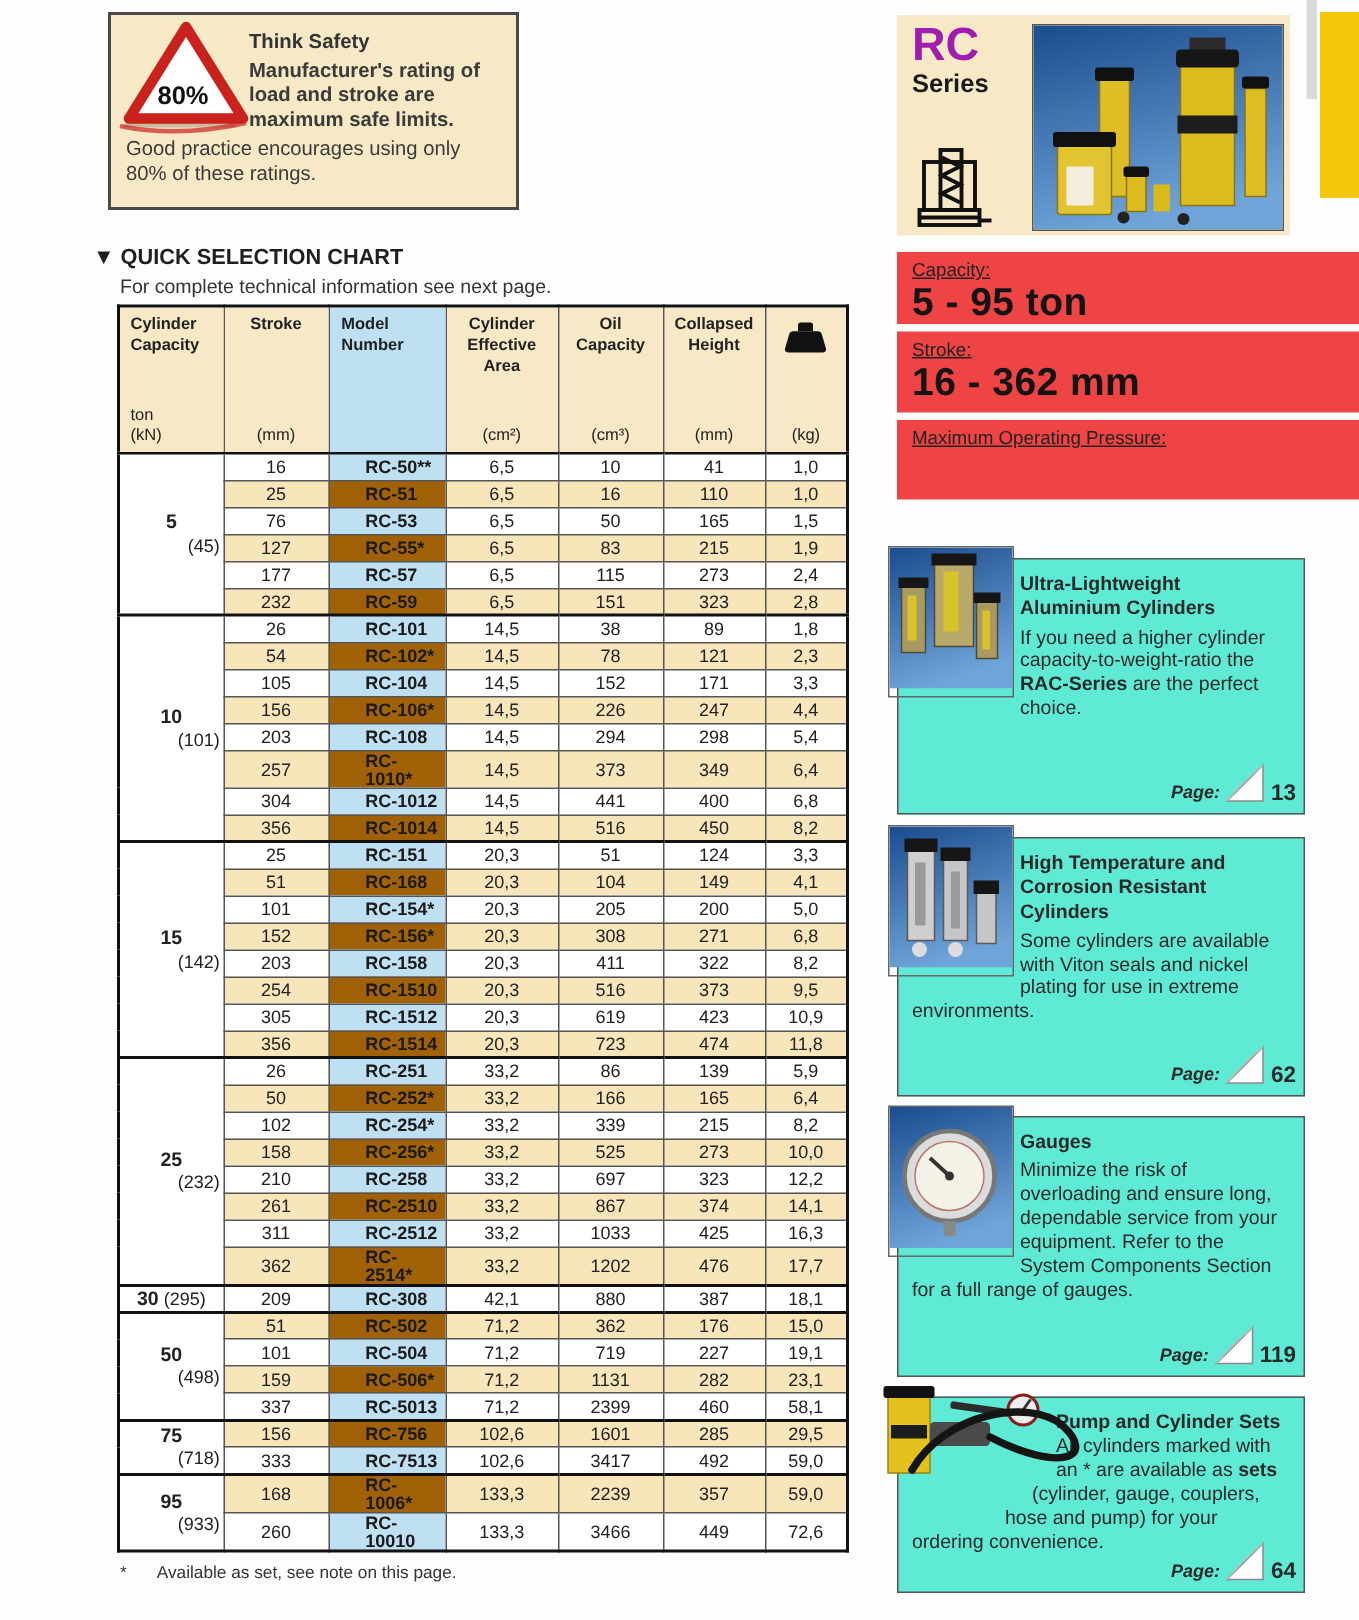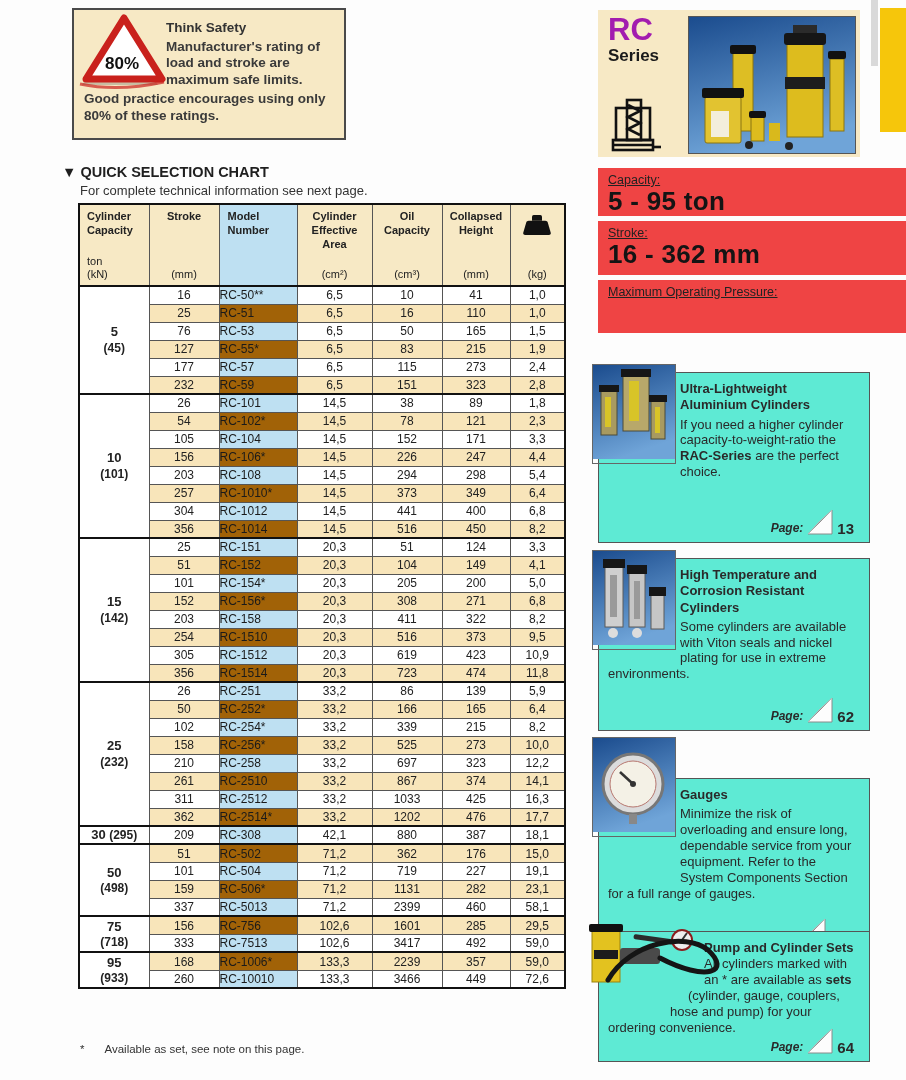--- a/index.html
+++ b/index.html
@@ -5,75 +5,75 @@
   html,body{margin:0;padding:0;background:#fff;}
   .page{position:relative;width:906px;height:1080px;background:#fdfdfd;overflow:hidden;
         font-family:"Liberation Sans",sans-serif;color:#222;}
 
   
   .safety{position:absolute;left:72px;top:8px;width:274px;height:132px;background:#F7E9C5;
           border:2px solid #4a4a4a;box-sizing:border-box;}
   .safety .tri{position:absolute;left:4px;top:2px;}
   .s-title{margin:10px 6px 0 92px;font-weight:700;font-size:13.5px;color:#333;}
   .s-line1{margin:4px 4px 0 92px;font-weight:700;font-size:13.5px;line-height:1.22;color:#3a3a3a;width:168px;}
-  .s-line2{margin:3px 8px 0 10px;font-weight:700;font-size:13.5px;line-height:1.22;color:#3a3a3a;}
+  .s-line2{margin:3px 8px 0 10px;font-weight:400;font-size:13.5px;line-height:1.22;color:#3a3a3a;}
 
   
   .rcbox{position:absolute;left:598px;top:10px;width:262px;height:147px;background:#F7E9C5;}
   .rc-big{position:absolute;left:10px;top:4px;font-size:31px;font-weight:700;color:#a21caf;line-height:1;}
   .rc-sub{position:absolute;left:10px;top:36px;font-size:17px;font-weight:700;color:#1a1a1a;}
   .rc-icon{position:absolute;left:10px;top:88px;}
   .mainphoto{position:absolute;left:688px;top:16px;width:166px;height:136px;border:1px solid #555;}
   .graystrip{position:absolute;left:871px;top:0;width:7px;height:66px;background:#d9d9d9;}
   .yellowtab{position:absolute;left:880px;top:8px;width:26px;height:124px;background:#F6C60B;}
 
   
   .qsc-head{position:absolute;left:62px;top:164px;font-size:14.5px;font-weight:700;color:#1f1f1f;}
   .qsc-sub{position:absolute;left:80px;top:183px;font-size:13px;color:#333;}
   table.qsc{position:absolute;left:78px;top:203px;width:486px;border-collapse:collapse;
             table-layout:fixed;border:2px solid #111;background:#fff;}
   .qsc th,.qsc td{border:1px solid #555;box-sizing:border-box;}
   .qsc thead th{background:#F7E9C5;font-size:11px;font-weight:700;color:#222;vertical-align:top;
-                padding:5px 2px 3px;height:82px;position:relative;border-bottom:2px solid #111;text-align:center;}
+                padding:5px 2px 3px;height:98px;position:relative;border-bottom:2px solid #111;text-align:center;}
   .qsc thead th .u{position:absolute;bottom:3px;left:0;right:0;font-weight:400;font-size:11px;
                    white-space:pre-line;line-height:1.25;text-align:center;}
   .qsc thead th.cap-col{text-align:left;padding-left:7px;}
   .qsc thead th.cap-col .u{left:7px;text-align:left;}
   .qsc thead th.model-col{background:#BEE0F2;text-align:left;padding-left:8px;}
   .qsc thead th .hl{white-space:pre-line;line-height:1.25;}
   .qsc td{height:18px;font-size:12px;line-height:1;text-align:center;color:#222;padding:0 2px;background:#fff;}
-  .qsc td.model-cell{background:#BEE0F2;text-align:left;padding-left:0;font-weight:400;color:#1a1a1a;margin-left:36px;}
+  .qsc td.model-cell{background:#BEE0F2;text-align:left;padding-left:24px;font-weight:700;color:#1a1a1a;margin-left:36px;}
   .qsc tr.alt td{background:#F8E5BA;}
   .qsc tr.alt td.model-cell{background:#a16207;}
   .qsc td.cap-cell{background:#fff !important;vertical-align:middle;}
   .qsc tr.group-first td{border-top:2px solid #111;}
   .cap-ton{display:block;font-weight:700;font-size:13px;line-height:1.25;}
-  .cap-kn{display:block;font-weight:700;font-size:12px;line-height:1.25;}
+  .cap-kn{display:block;font-weight:400;font-size:12px;line-height:1.25;text-align:right;}
   .cap-inline .cap-ton,.cap-inline .cap-kn{display:inline;}
   .footnote{position:absolute;left:80px;top:1043px;font-size:11.5px;color:#333;display:flex;gap:20px;}
 
   
   .spec{position:absolute;left:598px;width:324px;background:#ef4444;box-sizing:border-box;padding:5px 10px 4px;}
   .spec .lbl{font-size:12.5px;color:#222;text-decoration:underline;}
   .spec .val{font-size:26px;font-weight:700;color:#141414;line-height:1.05;margin-top:1px;letter-spacing:.3px;}
   #spec-capacity{top:168px;height:48px;}
   #spec-stroke{top:221px;height:54px;}
   #spec-pressure{top:280px;height:53px;}
 
   
   .info{position:absolute;left:598px;width:272px;background:#5eead4;border:1.5px solid #555;
         box-sizing:border-box;padding:8px 9px 24px 9px;font-size:13px;line-height:1.22;color:#2a2a2a;}
   #info-1{top:372px;height:171px;}
   #info-2{top:558px;height:173px;}
-  #info-3{top:744px;height:174px;margin-top:34px;}
+  #info-3{top:744px;height:174px;}
   #info-4{top:931px;height:131px;}
   .sp{float:left;}
   .i-title{font-weight:700;font-size:13px;line-height:1.25;white-space:pre-line;margin-bottom:3px;}
   .i-body b{font-weight:700;}
-  .pagefoot{position:absolute;right:15px;bottom:2px;display:flex;align-items:flex-end;gap:2px;}
+  .pagefoot{position:absolute;right:5px;bottom:2px;display:flex;align-items:flex-end;gap:2px;}
   .pl{font-style:italic;font-weight:700;font-size:12px;padding-bottom:4px;}
   .pn{font-weight:700;font-size:15px;padding-bottom:2px;}
   .photo{position:absolute;border:1px solid #666;}
   #photo-1{left:592px;top:364px;}
   #photo-2{left:592px;top:550px;}
   #photo-3{left:592px;top:737px;}
   #pump-art{position:absolute;left:586px;top:924px;border:none;z-index:3;}
 </style>
 </head>
 <body>
@@ -305,21 +305,21 @@
           </td>
           <td>25</td>
           <td class="model-cell">RC-151</td>
           <td>20,3</td>
           <td>51</td>
           <td>124</td>
           <td>3,3</td>
         </tr>
         <tr class="alt">
           <td>51</td>
-          <td class="model-cell">RC-152</td>
+          <td class="model-cell">RC-168</td>
           <td>20,3</td>
           <td>104</td>
           <td>149</td>
           <td>4,1</td>
         </tr>
         <tr>
           <td>101</td>
           <td class="model-cell">RC-154*</td>
           <td>20,3</td>
           <td>205</td>

